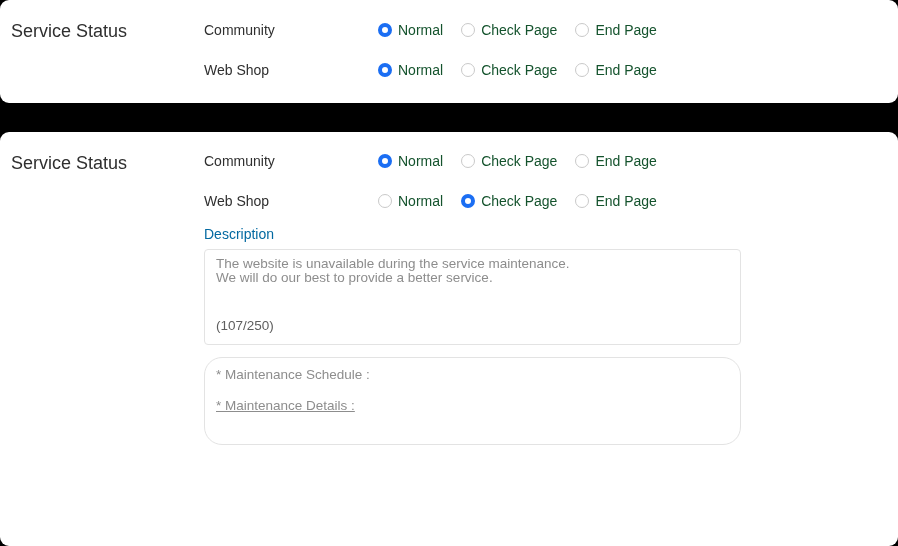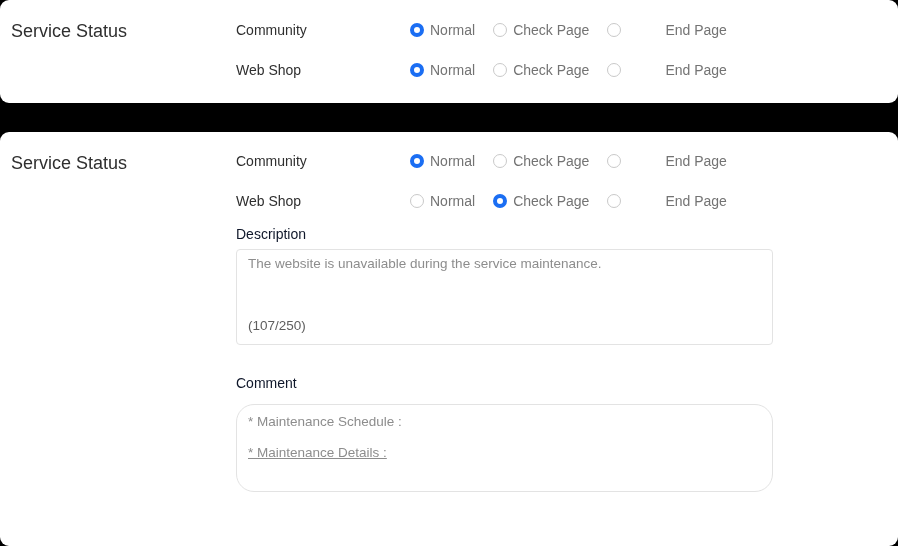--- a/index.html
+++ b/index.html
@@ -31,21 +31,20 @@
     top: 21px;
     font-size: 18px;
     color: #2f2f2f;
   }
 
   .form-col {
     position: absolute;
     left: 204px;
     top: 9px;
     width: 537px;
-    margin-left: 32px;
   }
   .field-row {
     display: flex;
     align-items: center;
     height: 40px;
   }
   .field-label {
     width: 174px;
     flex: 0 0 174px;
     font-size: 14px;
@@ -54,43 +53,43 @@
   .radio-group {
     display: flex;
     align-items: center;
   }
   .radio-item {
     display: flex;
     align-items: center;
     margin-right: 18px;
     cursor: pointer;
   }
-  .radio-item:last-child { margin-right: 0; gap: 38px; }
+  .radio-item:last-child { margin-right: 0; }
   .radio {
     box-sizing: border-box;
     width: 14px;
     height: 14px;
     border-radius: 50%;
     border: 1px solid #c9c9c9;
     background: #fff;
     margin-right: 6px;
     flex: 0 0 14px;
   }
   .radio.selected {
     border: 4px solid #1b6ef3;
   }
   .radio-text {
     font-size: 14px;
-    color: #737373;
+    color: #14532d;
     white-space: nowrap;
   }
 
   .area-label {
     font-size: 14px;
-    color: #0f172a;
+    color: #0369a1;
   }
   .desc-label { margin-top: 4px; height: 18px; line-height: 18px; }
   .comment-label { margin-top: 29px; height: 18px; line-height: 18px; }
 
   .textbox {
     position: relative;
     box-sizing: border-box;
     border: 1px solid #e3e3e3;
     border-radius: 4px;
     background: #fff;
@@ -208,24 +207,24 @@
           <label class="radio-item">
             <span class="radio"></span>
             <span class="radio-text">End Page</span>
           </label>
         </div>
       </div>
 
       <div class="area-label desc-label">Description</div>
       <div class="textbox desc-box">
         <div class="textline">The website is unavailable during the service maintenance.</div>
+        <div class="textline">We will do our best to provide a better service.</div>
         <div class="counter desc-counter">(107/250)</div>
       </div>
 
-      <div class="area-label comment-label">Comment</div>
       <div class="textbox comment-box">
         <div class="textline">* Maintenance Schedule :</div>
         <div class="textline line2">* Maintenance Details :</div>
       </div>
 
     </div>
   </section>
 
 </div>
 

